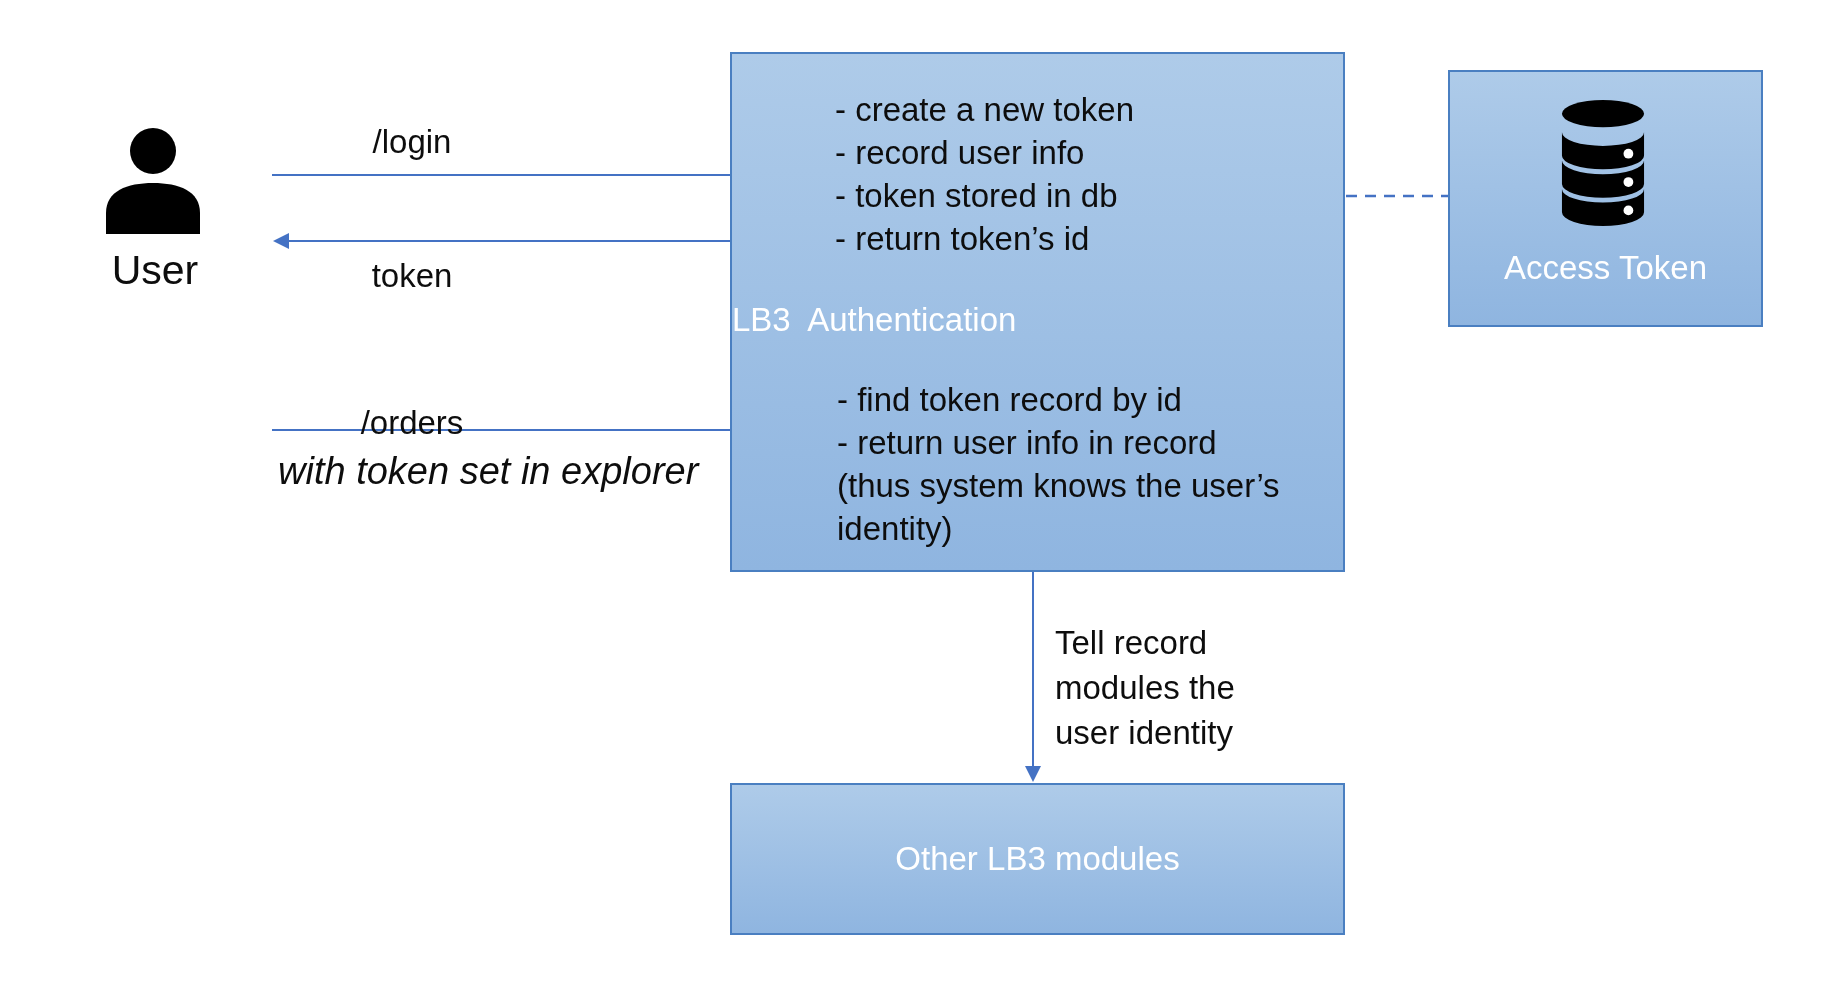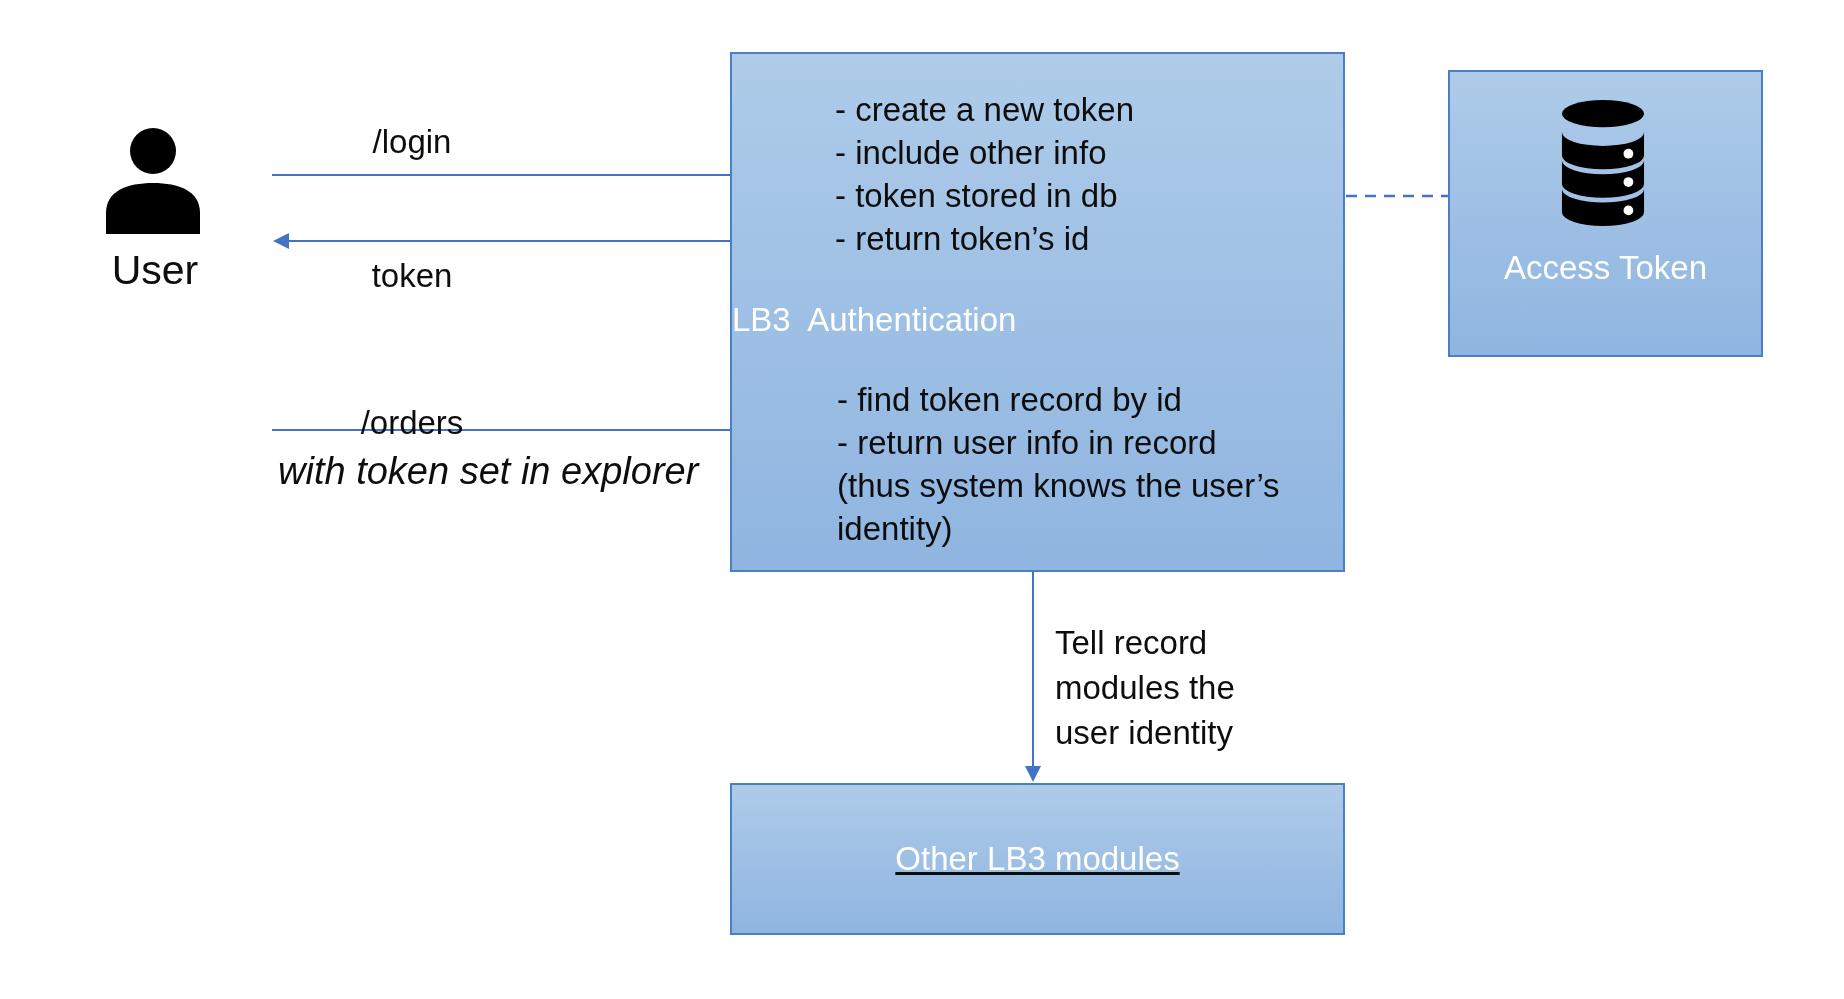--- a/index.html
+++ b/index.html
@@ -31,23 +31,23 @@
   .arrows line { stroke: var(--accent); stroke-width: 2; }
   .arrows line.dashed { stroke-dasharray: 11 8; stroke-width: 2.5; }
   .arrows polygon { fill: var(--accent); }
 
   .box {
     position: absolute;
     background: linear-gradient(180deg, var(--box-fill-top) 0%, var(--box-fill-bottom) 100%);
     border: 2px solid var(--box-border);
   }
   .auth-box    { left: 730px;  top: 52px;  width: 615px; height: 520px; }
-  .access-box  { left: 1448px; top: 70px;  width: 315px; height: 287px; }
+  .access-box  { left: 1448px; top: 70px;  width: 315px; height: 257px; }
   .modules-box { left: 730px;  top: 783px; width: 615px; height: 152px;
-                 display: flex; align-items: center; justify-content: center; text-decoration: underline; }
+                 display: flex; align-items: center; justify-content: center; }
 
   .steps { position: absolute; font-size: 33px; line-height: 43px; white-space: nowrap; }
   .steps-top    { left: 103px; top: 34px;  }
   .steps-bottom { left: 105px; top: 324px; }
 
   .box-title {
     color: var(--title-text);
     font-size: 33px;
     line-height: 40px;
     white-space: pre;
@@ -116,21 +116,21 @@
   <div class="user-label">User</div>
 
   <div class="msg-label login-label">/login</div>
   <div class="msg-label token-label">token</div>
   <div class="msg-label orders-label">/orders</div>
   <div class="orders-note">with token set in explorer</div>
 
   <div class="box auth-box">
     <div class="steps steps-top">
       <div>- create a new token</div>
-      <div>- include other info</div>
+      <div>- record user info</div>
       <div>- token stored in db</div>
       <div>- return token’s id</div>
     </div>
     <div class="box-title auth-title">LB3  Authentication</div>
     <div class="steps steps-bottom">
       <div>- find token record by id</div>
       <div>- return user info in record</div>
       <div>(thus system knows the user’s</div>
       <div>identity)</div>
     </div>

